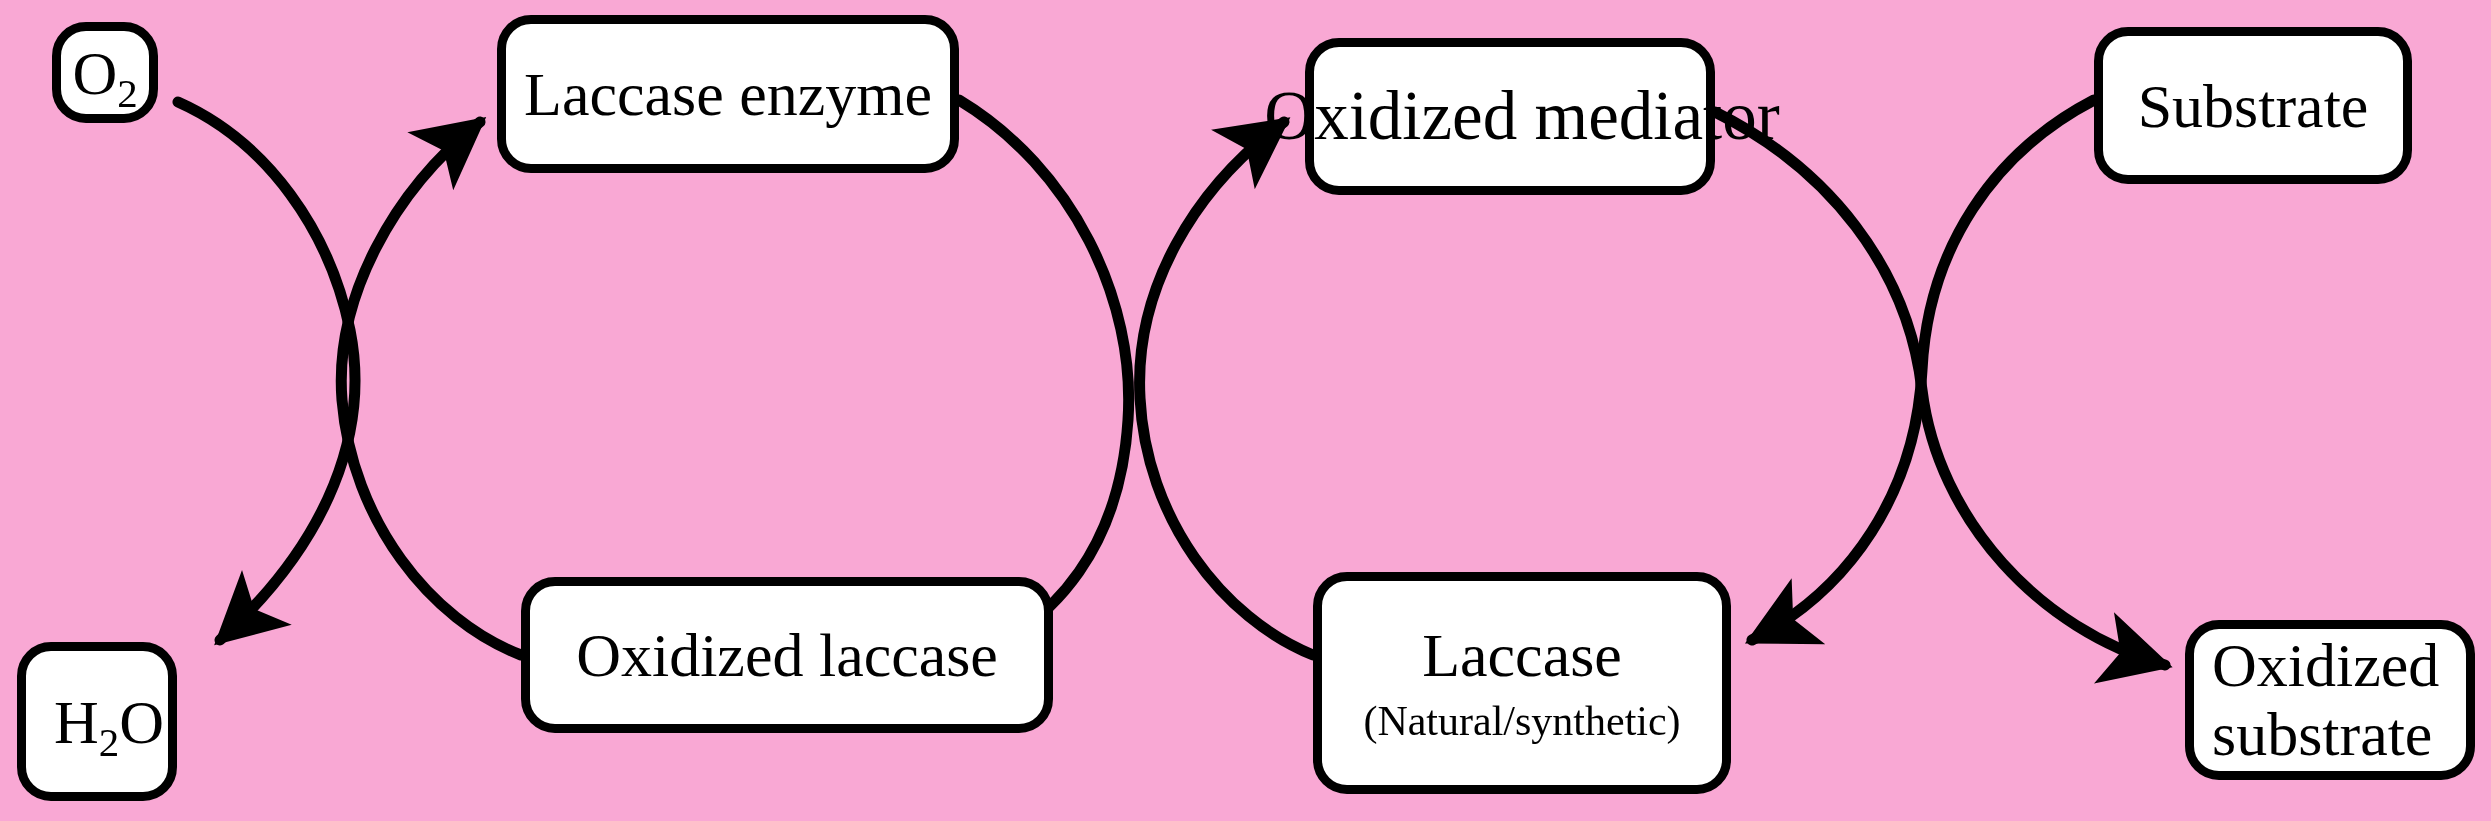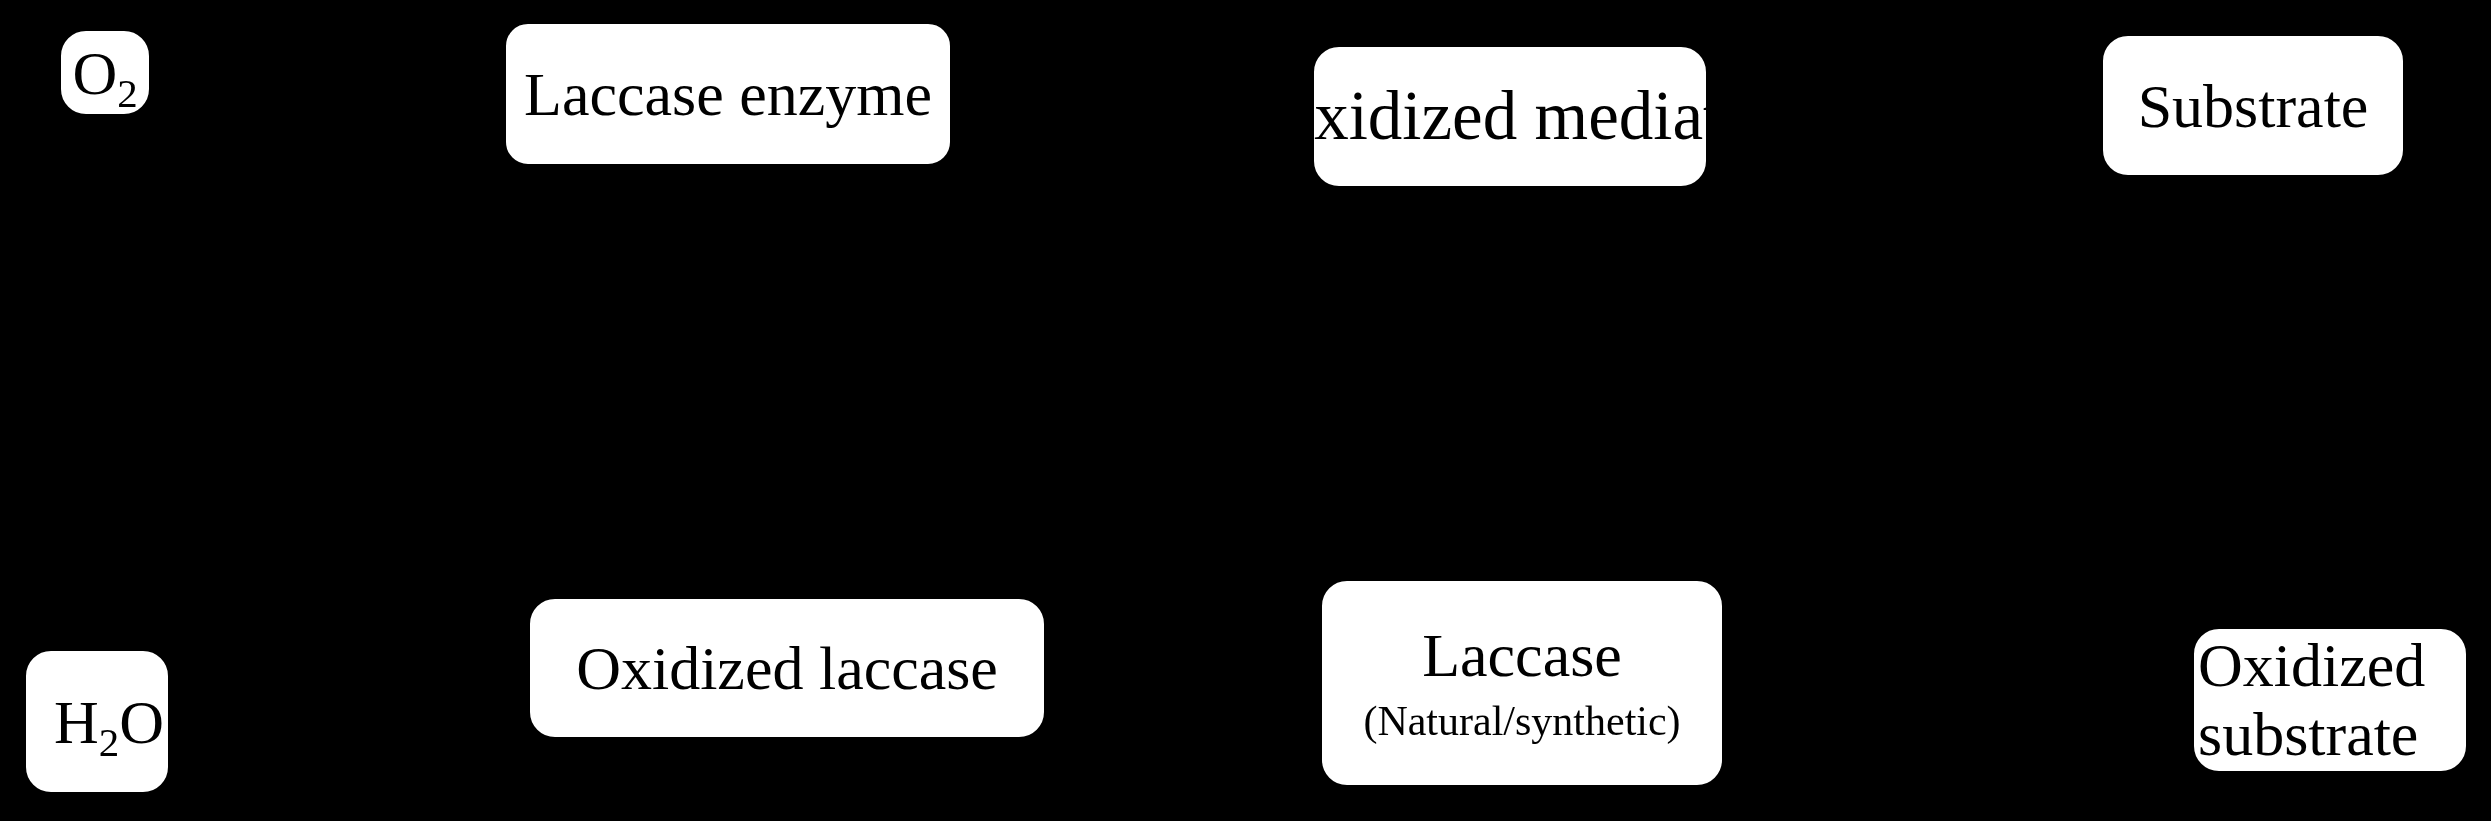--- a/index.html
+++ b/index.html
@@ -4,21 +4,21 @@
 <style>
   html, body {
     margin: 0;
     padding: 0;
     background: #ffffff;
   }
   #stage {
     position: relative;
     width: 2491px;
     height: 821px;
-    background: #000000;
+    background: #f9a8d4;
     overflow: hidden;
     font-family: "Liberation Serif", "DejaVu Serif", serif;
   }
   #arrows {
     position: absolute;
     left: 0;
     top: 0;
     width: 2491px;
     height: 821px;
     pointer-events: none;
@@ -43,27 +43,27 @@
   }
   .lbl sub {
     font-size: 0.66em;
     vertical-align: -0.32em;
     line-height: 0;
   }
 
   
   #node-o2      { left: 52px;   top: 22px;  width: 106px; height: 101px; font-size: 62px; }
   #node-h2o     { left: 17px;   top: 642px; width: 160px; height: 159px; font-size: 62px; padding-left: 24px; }
-  #node-laccase { left: 497px;  top: 15px;  width: 462px; height: 158px; font-size: 62px; border-radius: 31px; }
-  #node-oxlacc  { left: 521px;  top: 590px; width: 532px; height: 156px; font-size: 62px; }
+  #node-laccase { left: 497px;  top: 15px;  width: 462px; height: 158px; font-size: 62px; }
+  #node-oxlacc  { left: 521px;  top: 577px; width: 532px; height: 156px; font-size: 62px; }
   #node-oxmed   { left: 1305px; top: 38px;  width: 410px; height: 157px; font-size: 69px; }
   #node-med     { left: 1313px; top: 572px; width: 418px; height: 222px; font-size: 62px; }
   #node-sub     { left: 2094px; top: 27px;  width: 318px; height: 157px; font-size: 62px; }
   #node-oxsub   { left: 2185px; top: 620px; width: 290px; height: 160px; font-size: 62px;
-                  align-items: flex-start; padding-left: 4px; line-height: 1.12; }
+                  align-items: flex-start; padding-left: 18px; line-height: 1.12; }
 
   #node-med .lbl.sub-line { font-size: 42px; margin-top: 14px; }
   #node-oxmed .lbl { transform: translateX(12px); }
 </style>
 </head>
 <body>
 
 <div id="stage">
 
   <svg id="arrows" viewBox="0 0 2491 821" xmlns="http://www.w3.org/2000/svg">

